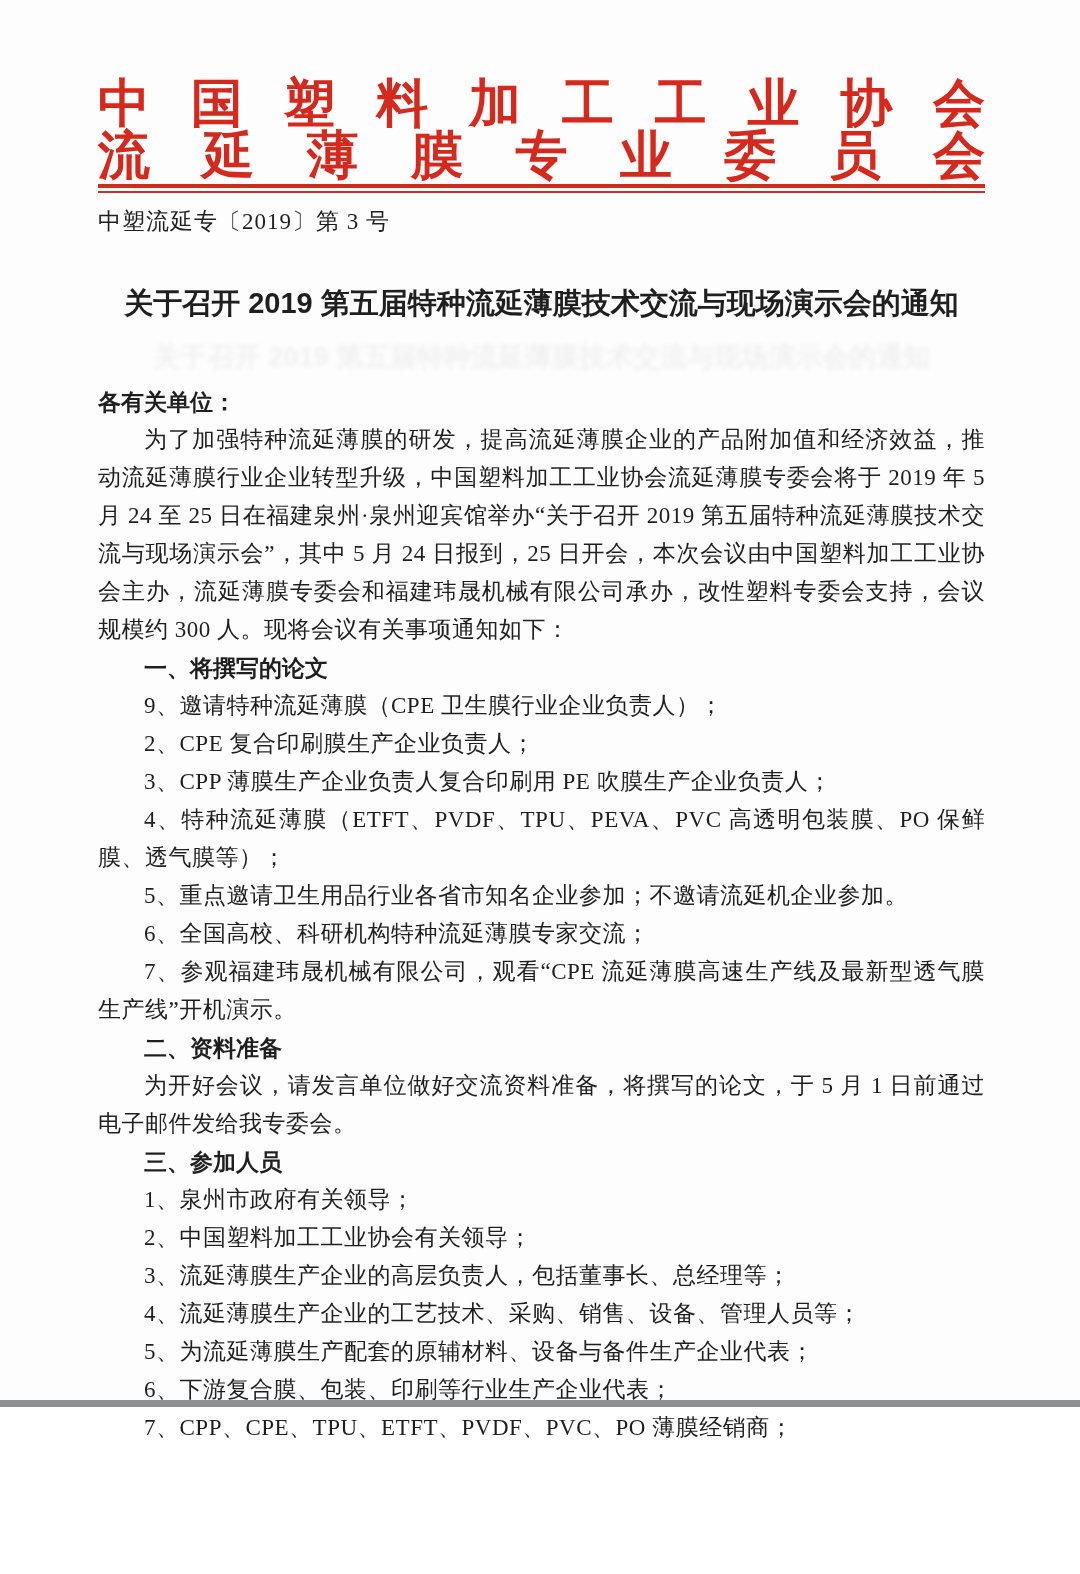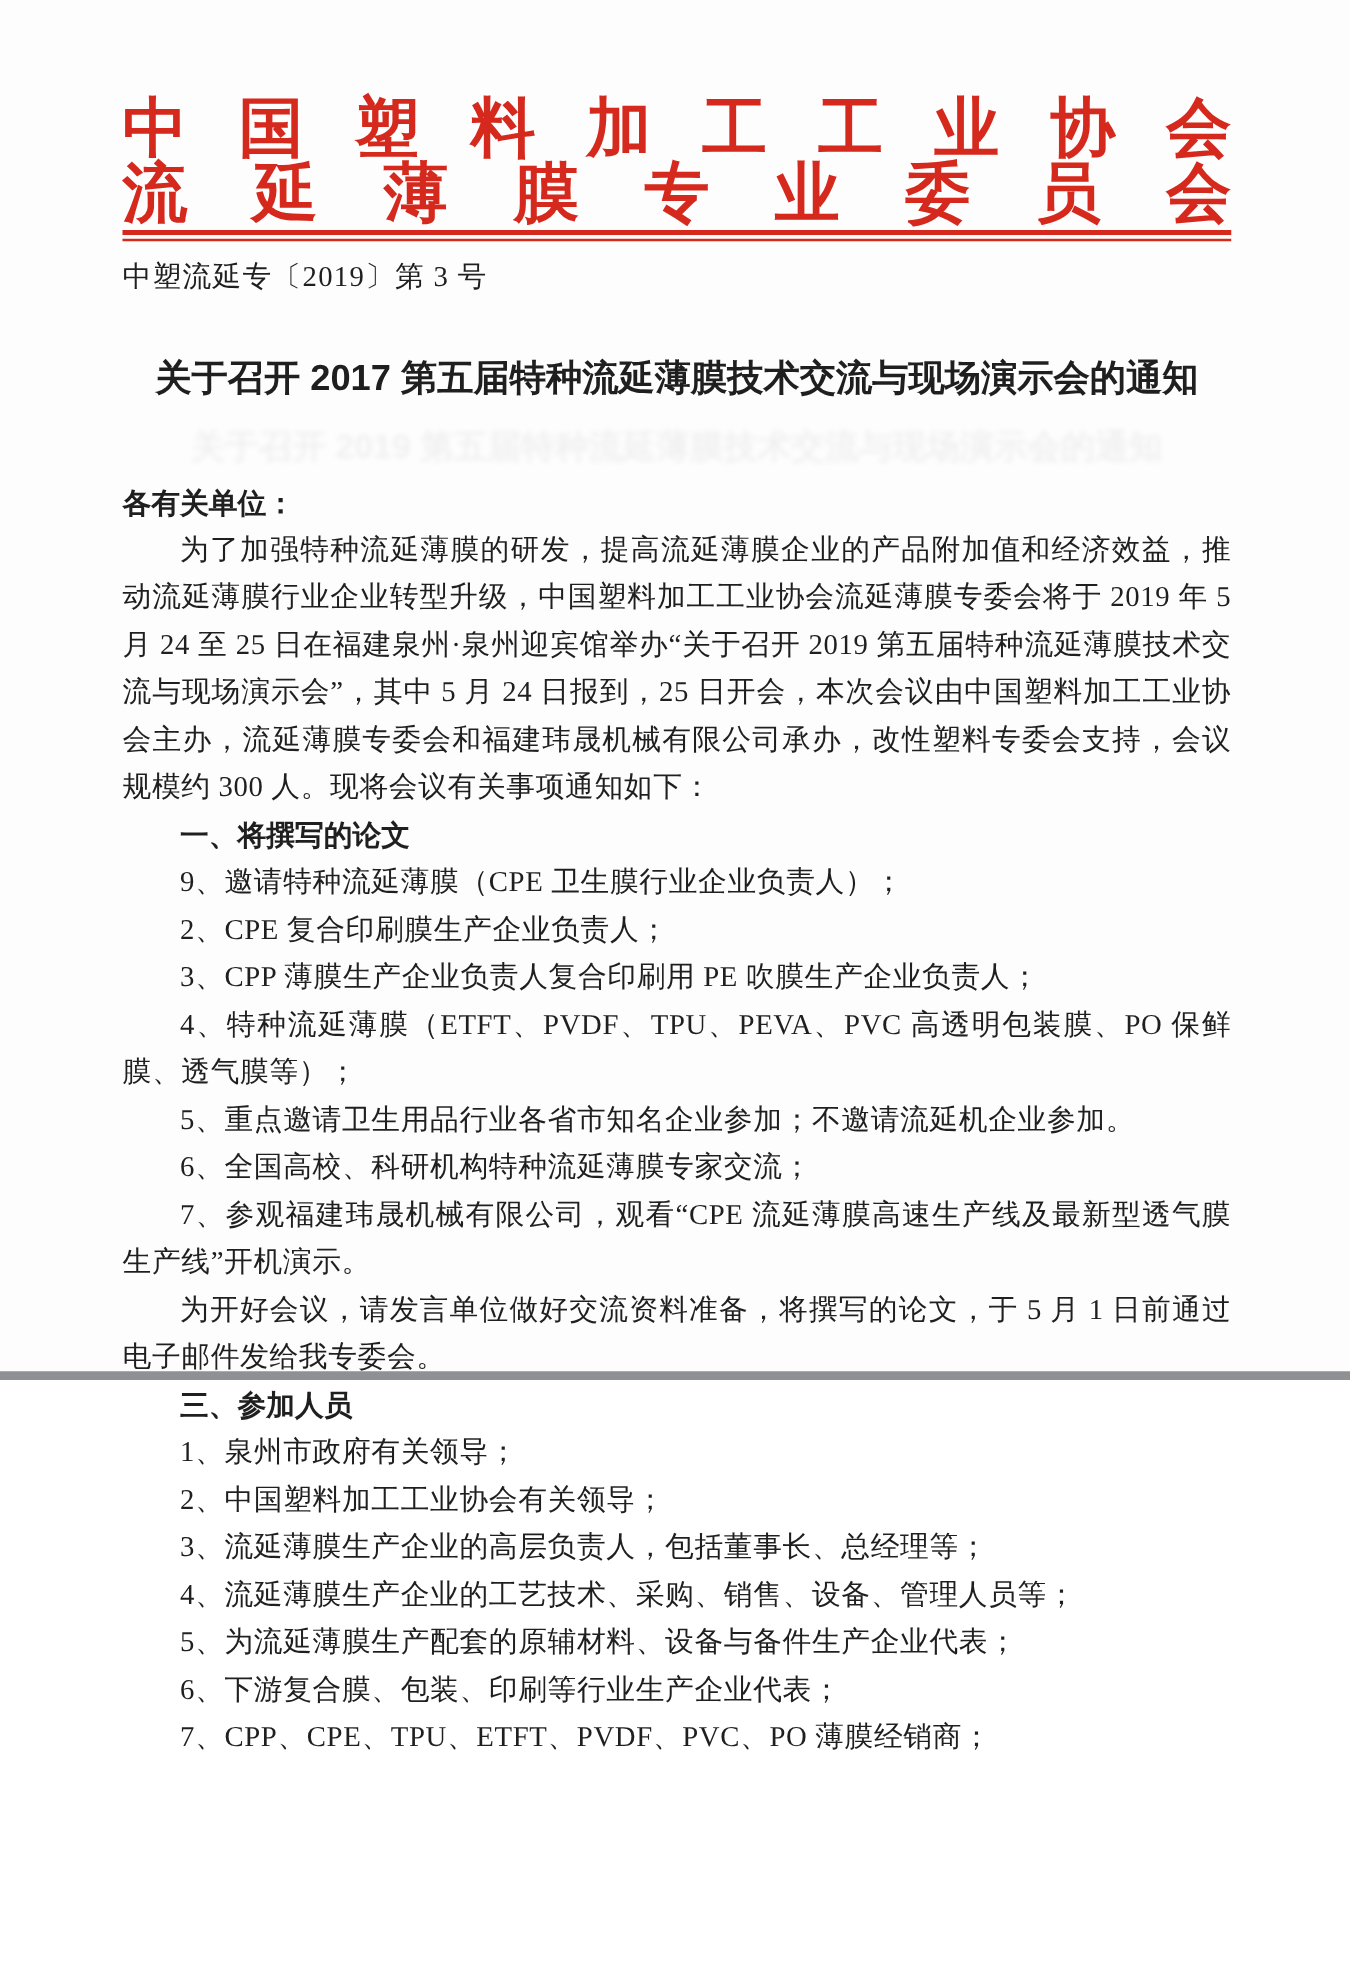--- a/index.html
+++ b/index.html
@@ -5,21 +5,21 @@
   html,body{margin:0;padding:0;}
   body{
     width:1080px;height:1574px;
     background:#ffffff;
     font-family:"Liberation Serif","DejaVu Serif",serif;
     color:#1f1f1f;
     overflow:hidden;
   }
   .page{
     position:relative;
-    width:1080px;height:1104px;
+    width:1080px;height:1407px;
     background:#fdfdfd;
     box-sizing:border-box;
     padding:78px 95px 0 98px;
   }
   
   .org-line{
     font-family:"Liberation Serif","DejaVu Serif",serif;
     font-weight:bold;
     color:#d6291d;
     font-size:52px;
@@ -113,40 +113,41 @@
 <div class="page">
 
   <header>
     <div class="org-line">中 国 塑 料 加 工 工 业 协 会</div>
     <div class="org-line">流 延 薄 膜 专 业 委 员 会</div>
     <div class="double-rule"></div>
     <div class="doc-number">中塑流延专〔2019〕第 3 号</div>
   </header>
 
   <div class="title-wrap">
-    <h1 class="title">关于召开 2017 第五届特种流延薄膜技术交流与现场演示会的通知</h1>
+    <h1 class="title">关于召开 2019 第五届特种流延薄膜技术交流与现场演示会的通知</h1>
     <div class="title-ghost">关于召开 2019 第五届特种流延薄膜技术交流与现场演示会的通知</div>
   </div>
 
   <p class="salutation">各有关单位：</p>
 
   <p class="para indent">为了加强特种流延薄膜的研发，提高流延薄膜企业的产品附加值和经济效益，推动流延薄膜行业企业转型升级，中国塑料加工工业协会流延薄膜专委会将于 2019 年 5 月 24 至 25 日在福建泉州·泉州迎宾馆举办“关于召开 2019 第五届特种流延薄膜技术交流与现场演示会”，其中 5 月 24 日报到，25 日开会，本次会议由中国塑料加工工业协会主办，流延薄膜专委会和福建玮晟机械有限公司承办，改性塑料专委会支持，会议规模约 300 人。现将会议有关事项通知如下：</p>
 
   <section>
     <h2 class="sec-heading">一、将撰写的论文</h2>
     <p class="item">9、邀请特种流延薄膜（CPE 卫生膜行业企业负责人）；</p>
     <p class="item">2、CPE 复合印刷膜生产企业负责人；</p>
     <p class="item">3、CPP 薄膜生产企业负责人复合印刷用 PE 吹膜生产企业负责人；</p>
     <p class="item">4、特种流延薄膜（ETFT、PVDF、TPU、PEVA、PVC 高透明包装膜、PO 保鲜膜、透气膜等）；</p>
     <p class="item">5、重点邀请卫生用品行业各省市知名企业参加；不邀请流延机企业参加。</p>
     <p class="item">6、全国高校、科研机构特种流延薄膜专家交流；</p>
     <p class="item">7、参观福建玮晟机械有限公司，观看“CPE 流延薄膜高速生产线及最新型透气膜生产线”开机演示。</p>
   </section>
 
   <section>
+    <h2 class="sec-heading">二、资料准备</h2>
     <p class="para indent">为开好会议，请发言单位做好交流资料准备，将撰写的论文，于 5 月 1 日前通过电子邮件发给我专委会。</p>
   </section>
 
   <section>
     <h2 class="sec-heading">三、参加人员</h2>
     <p class="item">1、泉州市政府有关领导；</p>
     <p class="item">2、中国塑料加工工业协会有关领导；</p>
     <p class="item">3、流延薄膜生产企业的高层负责人，包括董事长、总经理等；</p>
     <p class="item">4、流延薄膜生产企业的工艺技术、采购、销售、设备、管理人员等；</p>
     <p class="item">5、为流延薄膜生产配套的原辅材料、设备与备件生产企业代表；</p>

